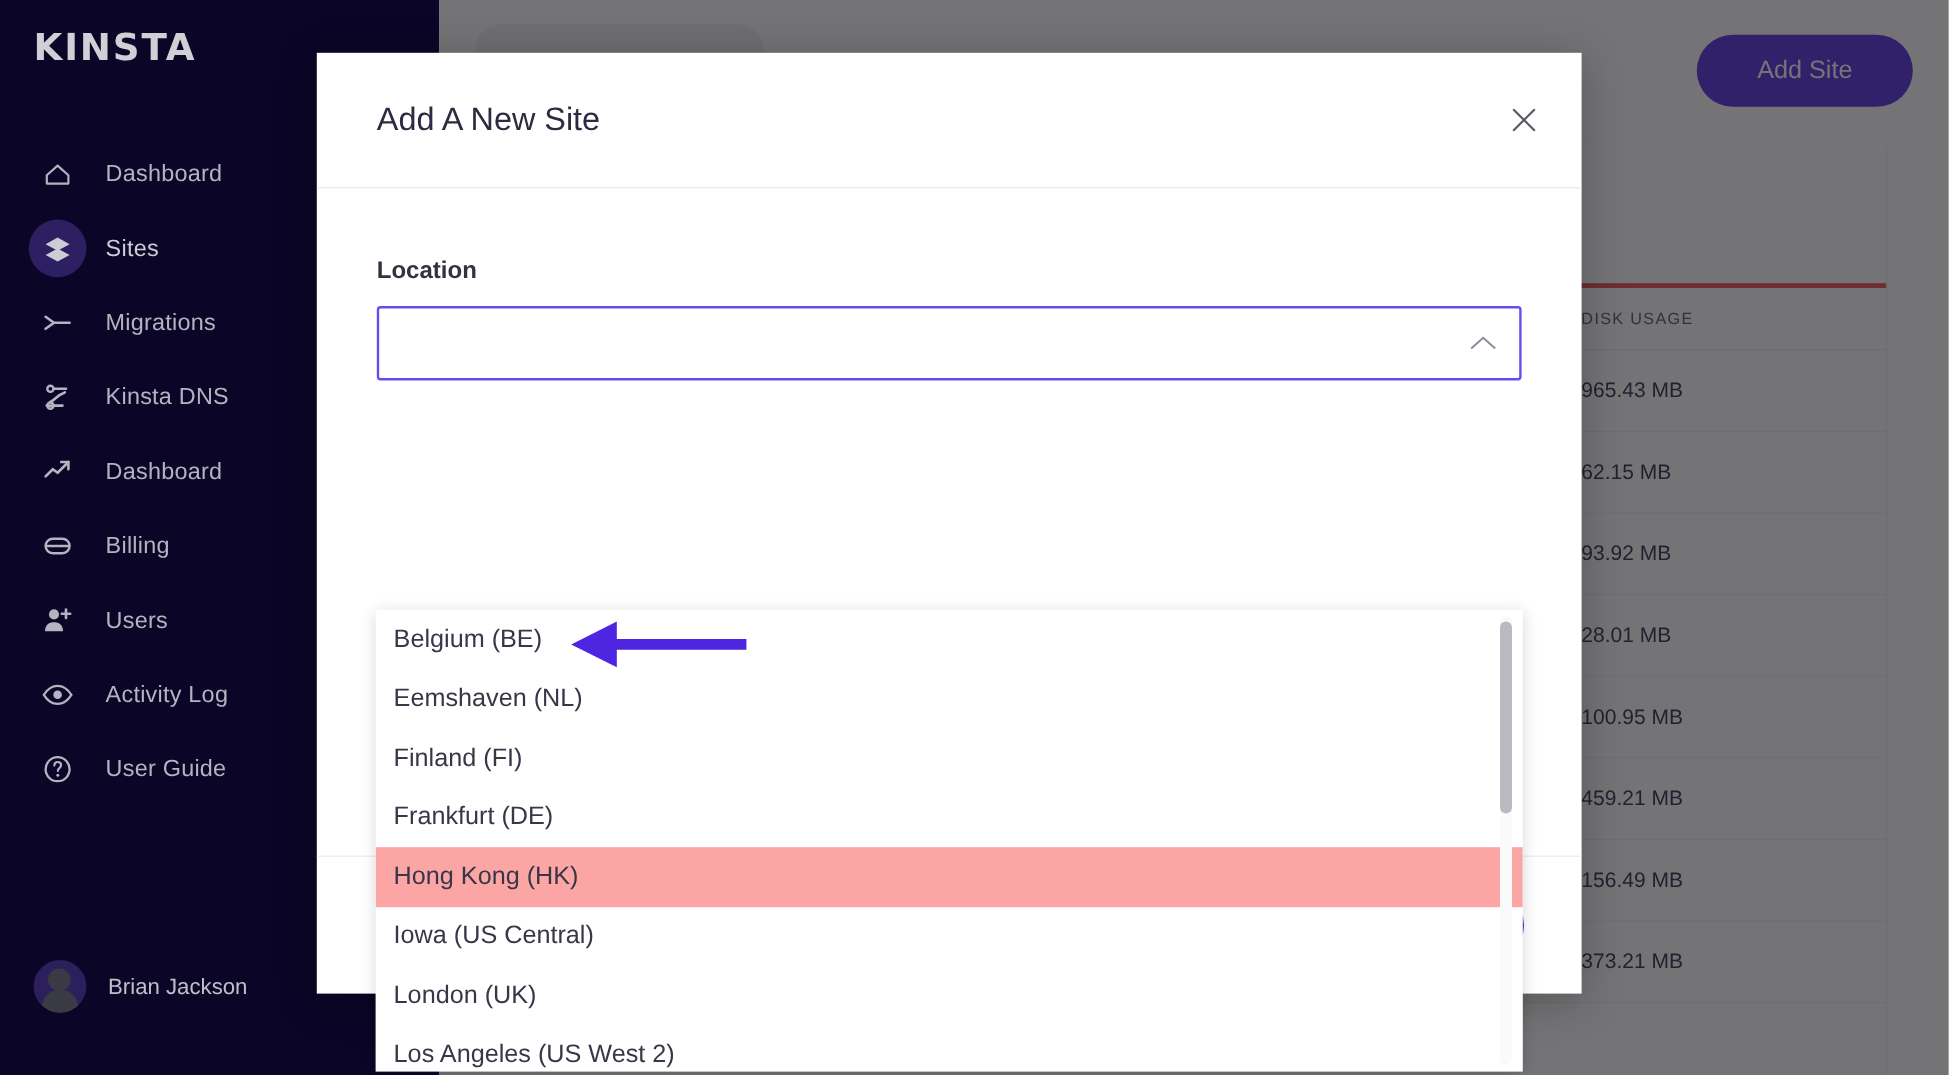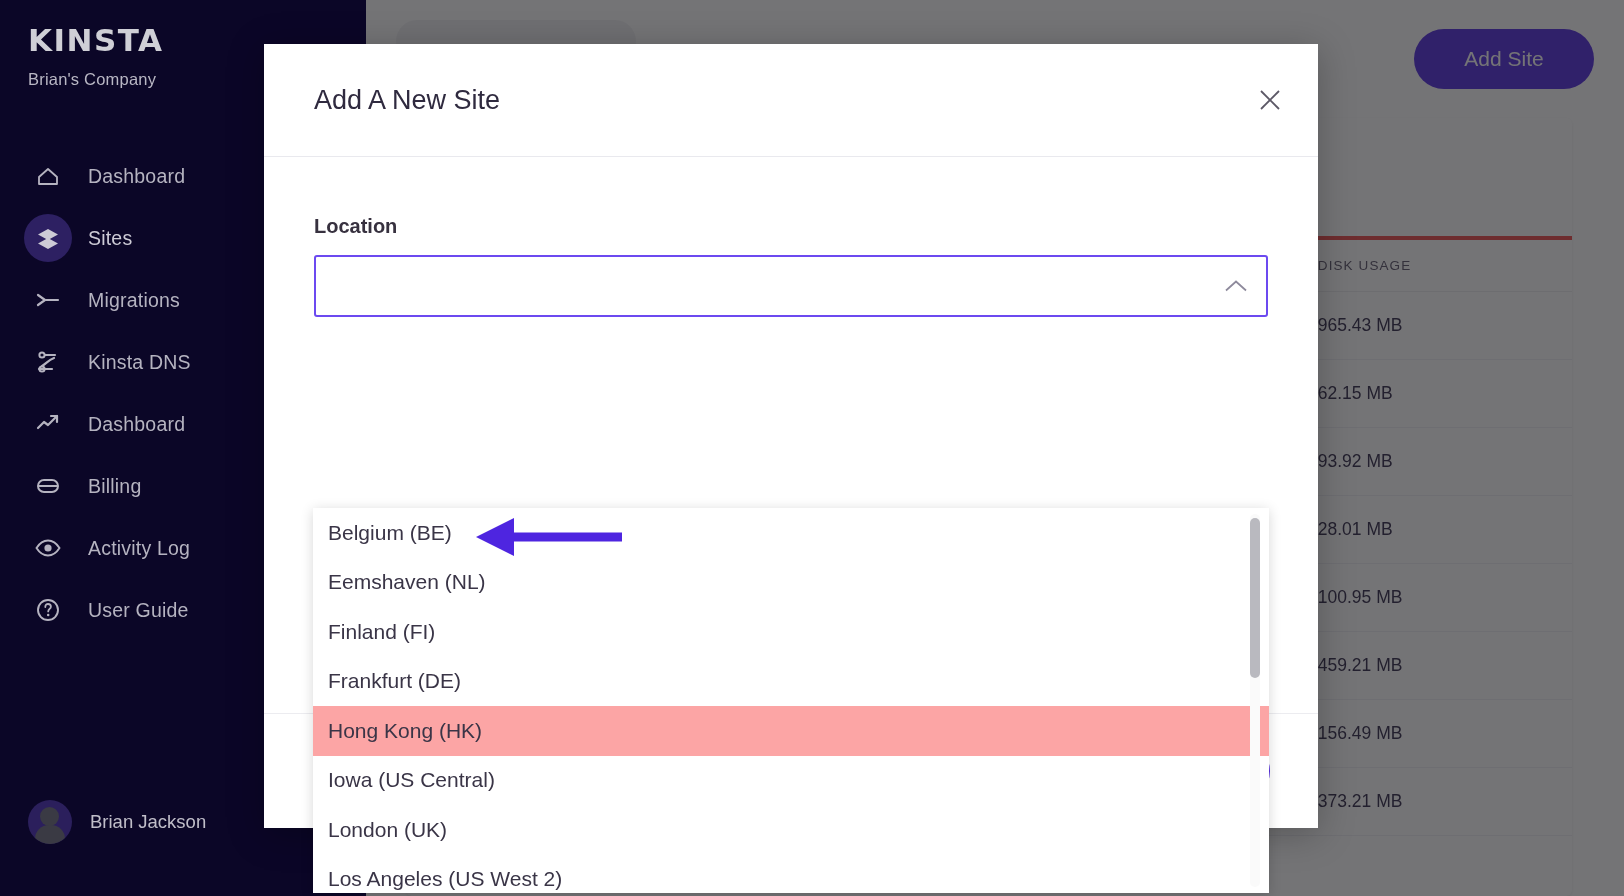--- a/index.html
+++ b/index.html
@@ -294,21 +294,20 @@
           </tbody>
       </table>
     </div>
   </div>
 
   <div id="dim"></div>
 
   <div id="sidebar">
     <div id="brand">
       <div id="logo-text">KINSTA</div>
-      <div id="company">Brian's Company</div>
     </div>
     <div id="nav">
         <div class="nav-item">
           <span class="nav-ico">
             <svg width="26" height="26" viewBox="0 0 26 26">
               <path d="M4 14 L13 6 L22 14 L22 21 L4 21 Z" fill="none" stroke="#b5b3c0" stroke-width="1.8" stroke-linejoin="round"></path>
             </svg>
           </span>
           <span class="nav-label">Dashboard</span>
         </div>
@@ -352,20 +351,30 @@
           <span class="nav-label">Dashboard</span>
         </div>
         <div class="nav-item">
           <span class="nav-ico">
             <svg width="26" height="26" viewBox="0 0 26 26">
               <rect x="3" y="7" width="20" height="12" rx="6" fill="none" stroke="#b5b3c0" stroke-width="2"></rect>
               <line x1="3" y1="13" x2="23" y2="13" stroke="#b5b3c0" stroke-width="2"></line>
             </svg>
           </span>
           <span class="nav-label">Billing</span>
+        </div>
+        <div class="nav-item">
+          <span class="nav-ico">
+            <svg width="26" height="26" viewBox="0 0 26 26">
+              <circle cx="10" cy="8" r="4.2" fill="#b5b3c0"></circle>
+              <path d="M2.5 22 C2.5 16.5 6 14.5 10 14.5 C14 14.5 17.5 16.5 17.5 22 Z" fill="#b5b3c0"></path>
+              <path d="M20 4 V11 M16.5 7.5 H23.5" stroke="#b5b3c0" stroke-width="2.2" stroke-linecap="round"></path>
+            </svg>
+          </span>
+          <span class="nav-label">Users</span>
         </div>
         <div class="nav-item">
           <span class="nav-ico">
             <svg width="26" height="26" viewBox="0 0 26 26">
               <path d="M1.5 13 C5 7.5 9 5.5 13 5.5 C17 5.5 21 7.5 24.5 13 C21 18.5 17 20.5 13 20.5 C9 20.5 5 18.5 1.5 13 Z" fill="none" stroke="#b5b3c0" stroke-width="1.9"></path>
               <circle cx="13" cy="13" r="3.6" fill="#b5b3c0"></circle>
             </svg>
           </span>
           <span class="nav-label">Activity Log</span>
         </div>

